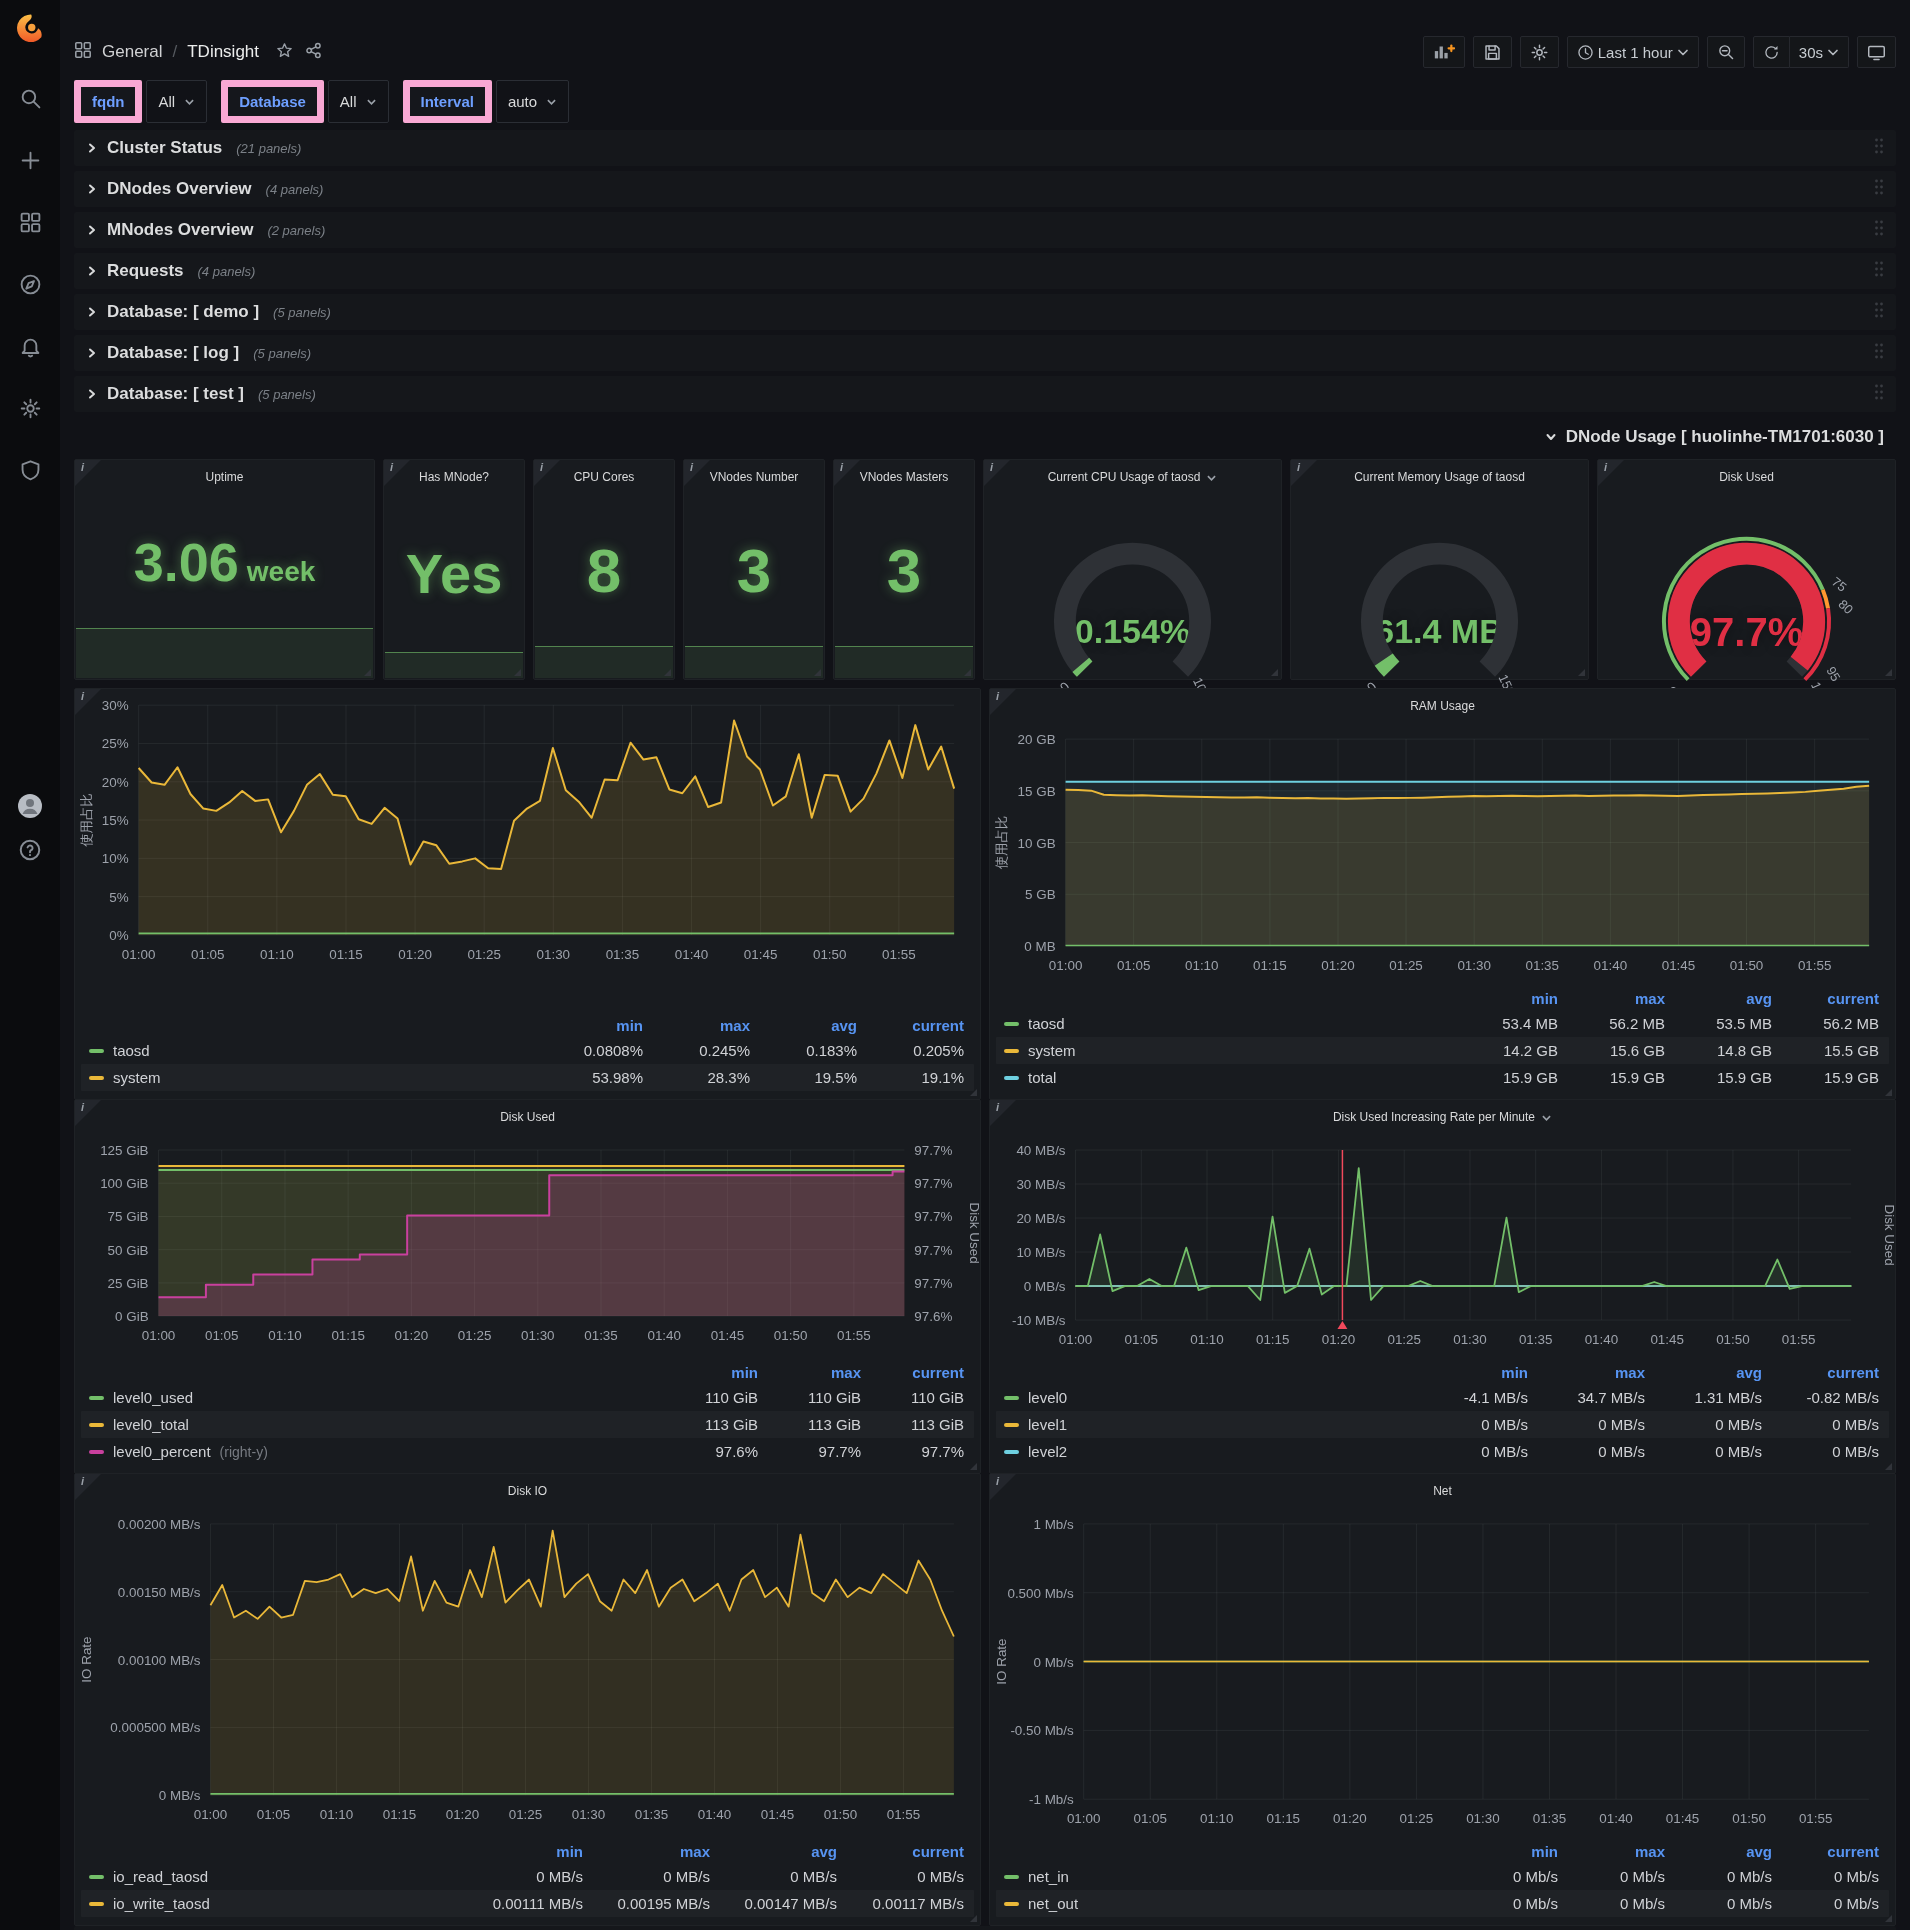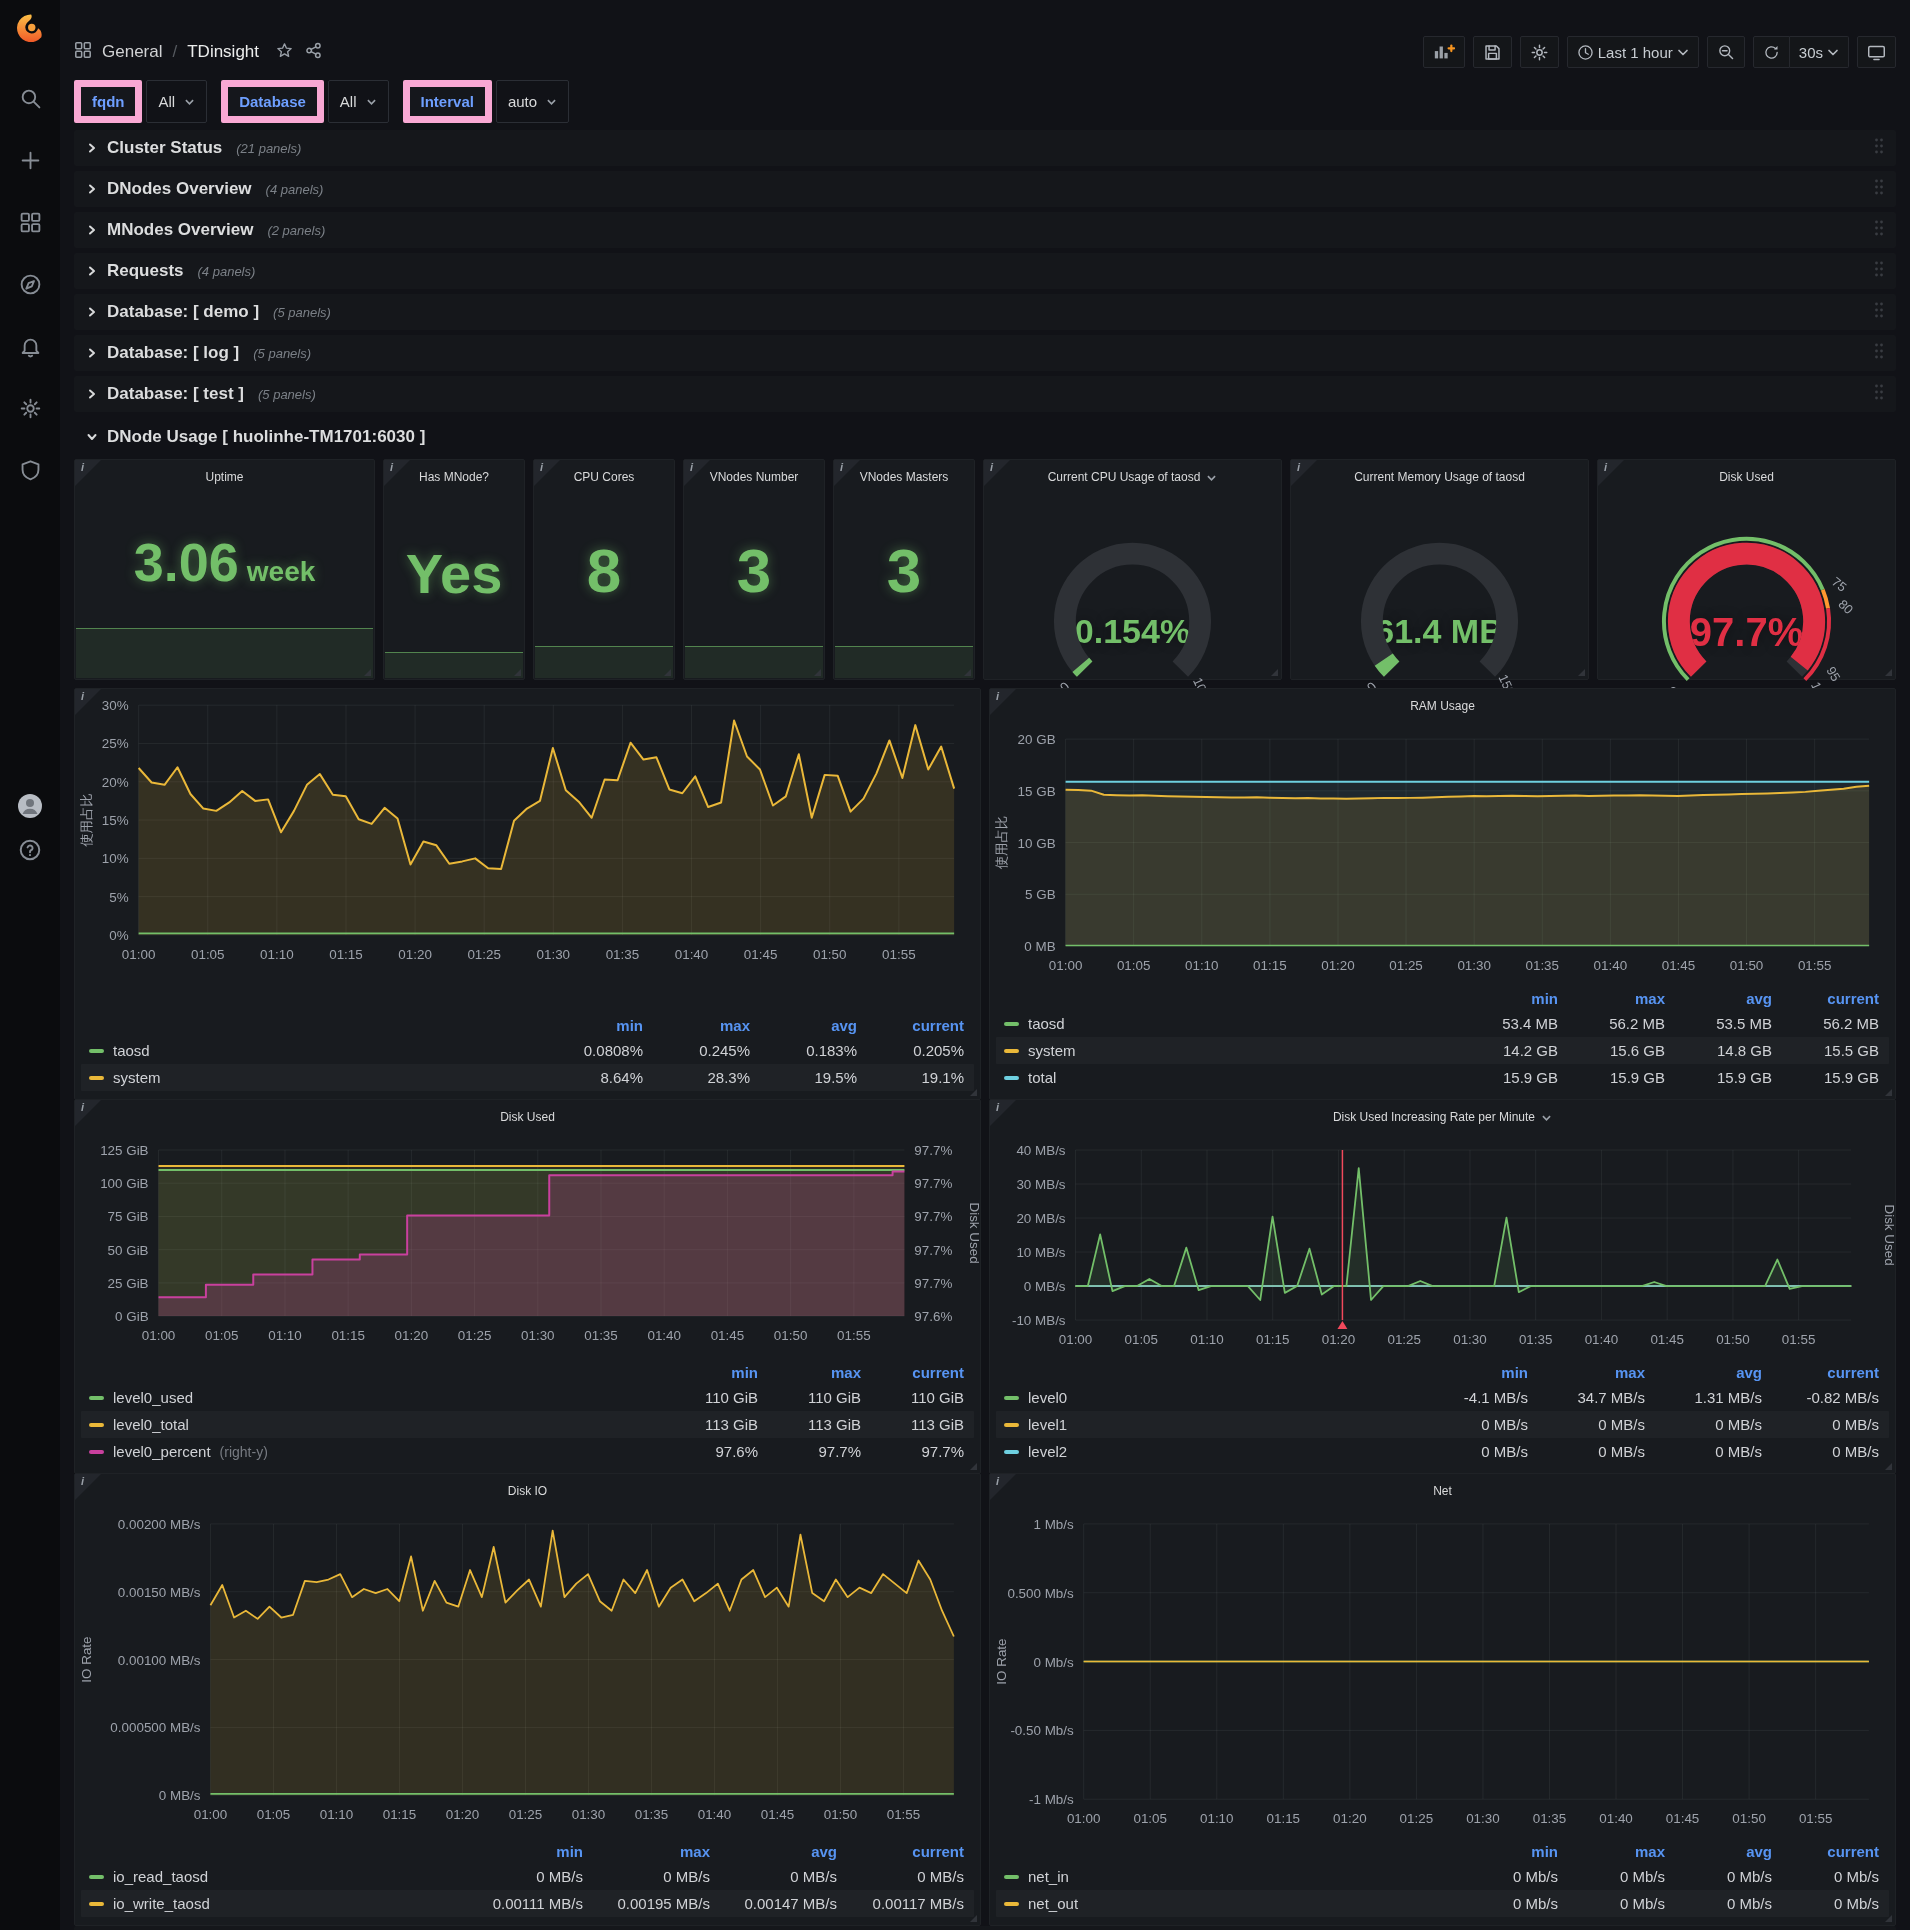--- a/index.html
+++ b/index.html
@@ -38,21 +38,21 @@
   
   .vars { display:flex; gap:14px; align-items:center; height:34px; margin:8px 0 12px 0; }
   .var-chip { display:flex; gap:4px; cursor:pointer; }
   .var-label { background:#15171c; border:7px solid #f9a8d4; border-radius:2px; color:#6e9fff;
     font-size:15px; font-weight:600; padding:6px 11px; }
   .var-value { background:#111217; border:1px solid #2b2e35; border-radius:2px; color:#d8d9da;
     font-size:15px; padding:6px 11px; display:flex; align-items:center; gap:9px; }
 
   
   .acc-row { height:36px; background:#15171b; border-radius:2px; display:flex; align-items:center;
-    gap:9px; padding:0 12px; margin-bottom:5px; cursor:pointer; }
+    gap:9px; padding:0 12px; margin-bottom:5px; cursor:pointer;justify-content:flex-end; }
   .acc-row.flat { background:transparent; height:40px; margin-bottom:2px; }
   .acc-chev { stroke:#d8d9da; fill:none; stroke-width:2; stroke-linecap:round; stroke-linejoin:round; }
   .acc-title { font-size:17px; font-weight:600; color:#dcddde; }
   .acc-count { font-size:13px; font-style:italic; color:#7b8087; margin-left:5px; }
   .handle { margin-left:auto; opacity:.6; }
 
   
   .panel { background:#181b1f; border:1px solid #1f2226; border-radius:2px; position:relative;
     display:flex; flex-direction:column; overflow:visible; }
   .panel::after { content:""; position:absolute; right:3px; bottom:3px; width:0; height:0;
@@ -612,21 +612,21 @@
               <span class="lg-val" style="width: 107px;">0.0808%</span>
               <span class="lg-val" style="width: 107px;">0.245%</span>
               <span class="lg-val" style="width: 107px;">0.183%</span>
               <span class="lg-val" style="width: 107px;">0.205%</span>
             </div>
             <div class="lg-row alt">
               <span class="lg-name">
                 <span class="swatch" style="background: rgb(234, 184, 57);"></span>
                 <span>system</span>
               </span>
-              <span class="lg-val" style="width: 107px;">8.64%</span>
+              <span class="lg-val" style="width: 107px;">53.98%</span>
               <span class="lg-val" style="width: 107px;">28.3%</span>
               <span class="lg-val" style="width: 107px;">19.5%</span>
               <span class="lg-val" style="width: 107px;">19.1%</span>
             </div>
           </div>
         </div>
         <div class="panel">
           <div class="corner">
             <span>i</span>
           </div>

